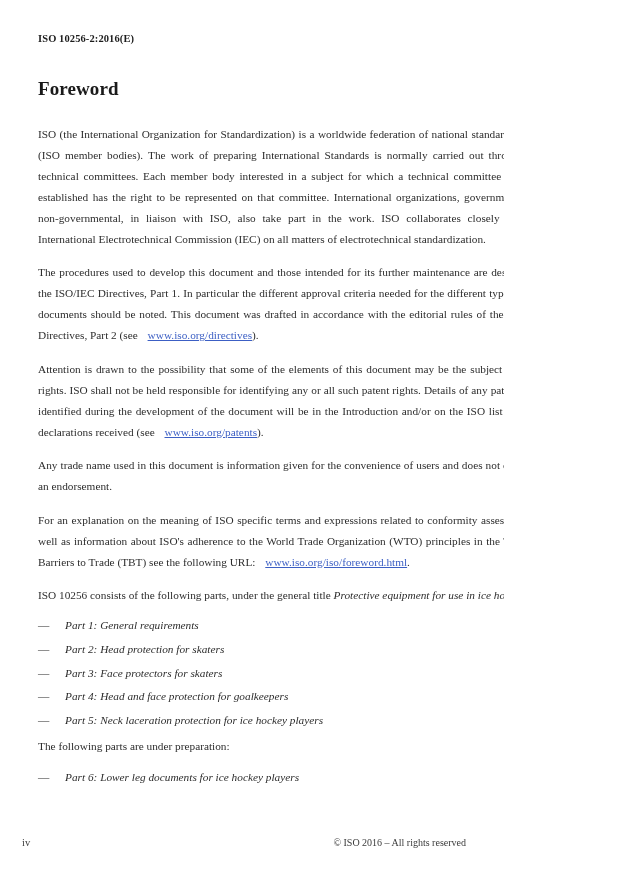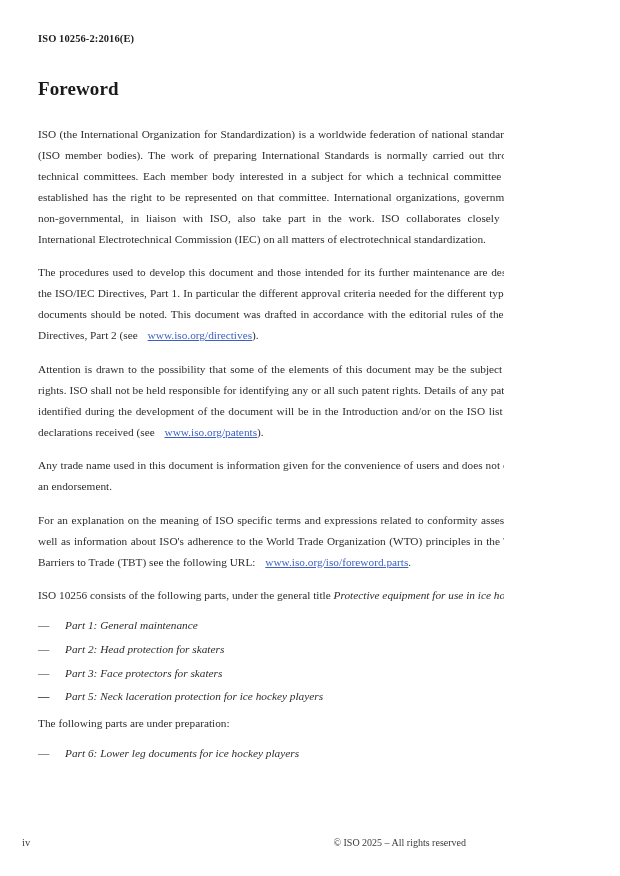--- a/index.html
+++ b/index.html
@@ -107,40 +107,40 @@
     <h1 class="foreword">Foreword</h1>
 
     <p class="body-par">ISO (the International Organization for Standardization) is a worldwide federation of national standards bodies (ISO member bodies). The work of preparing International Standards is normally carried out through ISO technical committees. Each member body interested in a subject for which a technical committee has been established has the right to be represented on that committee. International organizations, governmental and non-governmental, in liaison with ISO, also take part in the work. ISO collaborates closely with the International Electrotechnical Commission (IEC) on all matters of electrotechnical standardization.</p>
 
     <p class="body-par"><span>The procedures used to develop this document and those intended for its further maintenance are described in the ISO/IEC Directives, Part 1. In particular the different approval criteria needed for the different types of ISO documents should be noted. This document was drafted in accordance with the editorial rules of the ISO/IEC Directives, Part 2 (see </span><a class="doc-link" href="#">www.iso.org/directives</a><span>).</span></p>
 
     <p class="body-par"><span>Attention is drawn to the possibility that some of the elements of this document may be the subject of patent rights. ISO shall not be held responsible for identifying any or all such patent rights. Details of any patent rights identified during the development of the document will be in the Introduction and/or on the ISO list of patent declarations received (see </span><a class="doc-link" href="#">www.iso.org/patents</a><span>).</span></p>
 
     <p class="body-par">Any trade name used in this document is information given for the convenience of users and does not constitute an endorsement.</p>
 
-    <p class="body-par"><span>For an explanation on the meaning of ISO specific terms and expressions related to conformity assessment, as well as information about ISO's adherence to the World Trade Organization (WTO) principles in the Technical Barriers to Trade (TBT) see the following URL: </span><a class="doc-link" href="#">www.iso.org/iso/foreword.parts</a><span>.</span></p>
+    <p class="body-par"><span>For an explanation on the meaning of ISO specific terms and expressions related to conformity assessment, as well as information about ISO's adherence to the World Trade Organization (WTO) principles in the Technical Barriers to Trade (TBT) see the following URL: </span><a class="doc-link" href="#">www.iso.org/iso/foreword.html</a><span>.</span></p>
 
 
 
     <p class="body-par"><span>ISO 10256 consists of the following parts, under the general title </span><span class="italic">Protective equipment for use in ice hockey</span><span>:</span></p>
 
     <ul class="parts-list">
-      <li><span class="dash">—</span><span>Part 1: General maintenance</span></li>
+      <li><span class="dash">—</span><span>Part 1: General requirements</span></li>
       <li><span class="dash">—</span><span>Part 2: Head protection for skaters</span></li>
       <li><span class="dash">—</span><span>Part 3: Face protectors for skaters</span></li>
-      <li><span class="dash">—</span></li>
+      <li><span class="dash">—</span><span>Part 4: Head and face protection for goalkeepers</span></li>
       <li><span class="dash">—</span><span>Part 5: Neck laceration protection for ice hockey players</span></li>
     </ul>
 
     <p class="body-par" style="margin-top:4px;">The following parts are under preparation:</p>
 
     <ul class="parts-list">
       <li><span class="dash">—</span><span>Part 6: Lower leg documents for ice hockey players</span></li>
     </ul>
 
   </div>
 
   <div class="footer">
     <span class="page-num">iv</span>
-    <span class="copyright">© ISO 2025 – All rights reserved</span>
+    <span class="copyright">© ISO 2016 – All rights reserved</span>
   </div>
 
 </div>
 
 </body></html>

